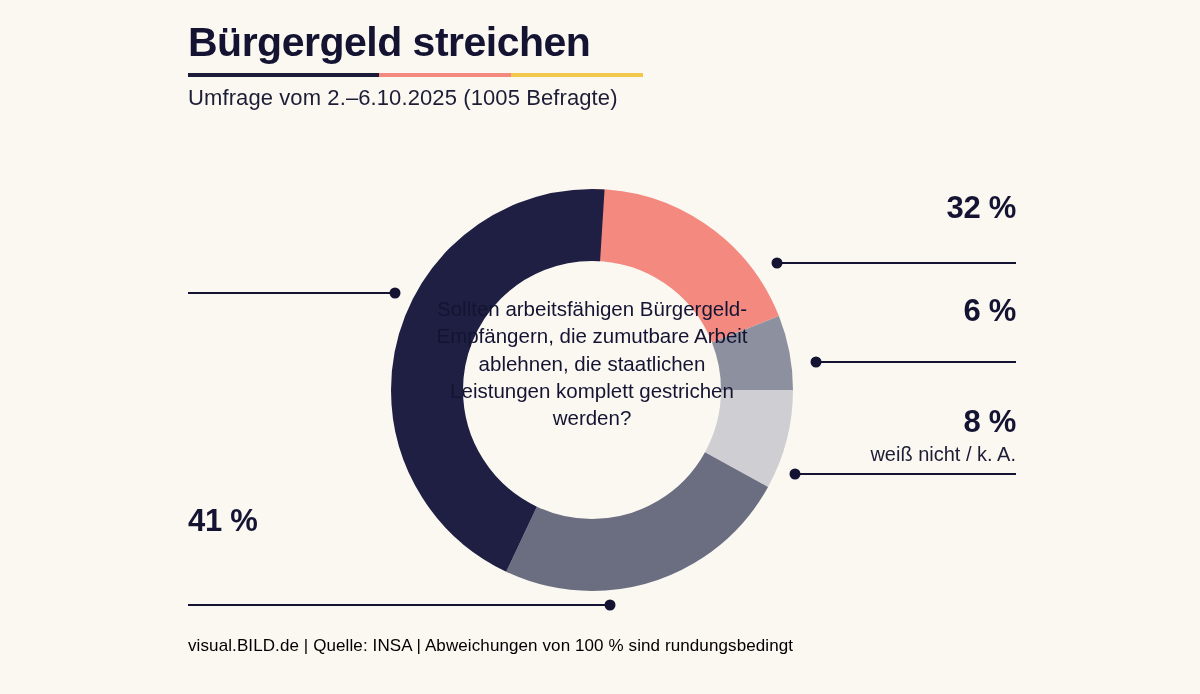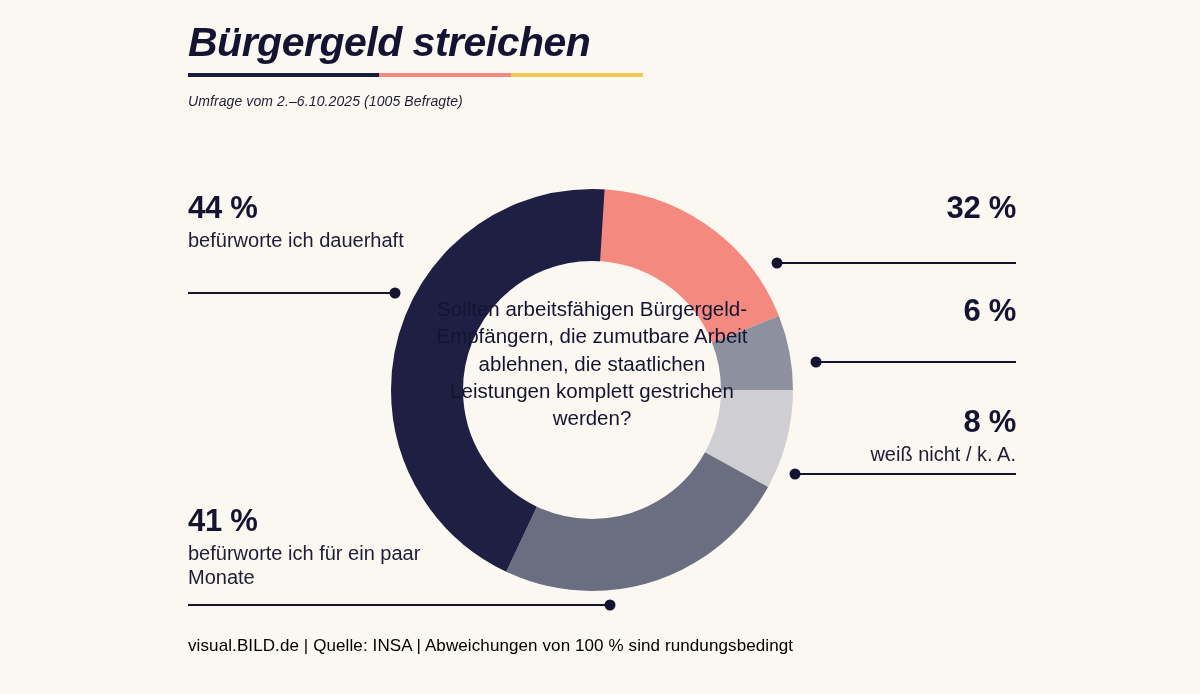--- a/index.html
+++ b/index.html
@@ -21,21 +21,20 @@
     width: 1200px;
     height: 694px;
   }
 
   
   .header {
     position: absolute;
     left: 188px;
     top: 20px;
     width: 700px;
-    font-style: italic;
   }
   .title {
     font-size: 41px;
     font-weight: bold;
     letter-spacing: -0.5px;
     color: #141432;
     line-height: 1.1;
     margin: 0;
   }
   .rule {
@@ -43,22 +42,22 @@
     width: 455px;
     height: 4px;
     display: flex;
   }
   .rule span { display: block; height: 100%; }
   .rule .seg-dark { width: 42%; background: #1b1b3a; }
   .rule .seg-red  { width: 29%; background: #f4897f; }
   .rule .seg-yellow { width: 29%; background: #f2c94c; }
 
   .subtitle {
-    margin-top: 16px;
-    font-size: 14px;
+    margin-top: 8px;
+    font-size: 22px;
     color: #1d1d35;
     letter-spacing: 0.1px;
   }
 
   
   .chart-wrap {
     position: absolute;
     left: 372px;
     top: 170px;
     width: 440px;
@@ -161,28 +160,23 @@
         <circle cx="220" cy="220" r="165" fill="none" stroke="#cfcfd3" stroke-width="72" stroke-dasharray="82.94 953.79" stroke-dashoffset="-259.18"></circle>
 
         <circle cx="220" cy="220" r="165" fill="none" stroke="#6b6e81" stroke-width="72" stroke-dasharray="248.82 787.91" stroke-dashoffset="-342.12"></circle>
 
         <circle cx="220" cy="220" r="165" fill="none" stroke="#1f1f44" stroke-width="72" stroke-dasharray="456.16 580.57" stroke-dashoffset="-590.94"></circle>
       </g>
     </svg>
     <div class="center-text">Sollten arbeitsfähigen Bürgergeld-Empfängern, die zumutbare Arbeit ablehnen, die staatlichen Leistungen komplett gestrichen werden?</div>
   </div>
 
-  <div class="callout left" style="left:188px; top:192px; width:260px;">
-    <div class="pct">44 %</div>
-    <div class="desc">befürworte ich dauerhaft</div>
-  </div>
 
   <div class="callout left" style="left:188px; top:505px; width:270px;">
     <div class="pct">41 %</div>
-    <div class="desc">befürworte ich für ein paar Monate</div>
   </div>
 
   <div class="callout right" style="right:184px; top:192px; width:300px;">
     <div class="pct">32 %</div>
   </div>
 
   <div class="callout right" style="right:184px; top:295px; width:300px;">
     <div class="pct">6 %</div>
   </div>
 

